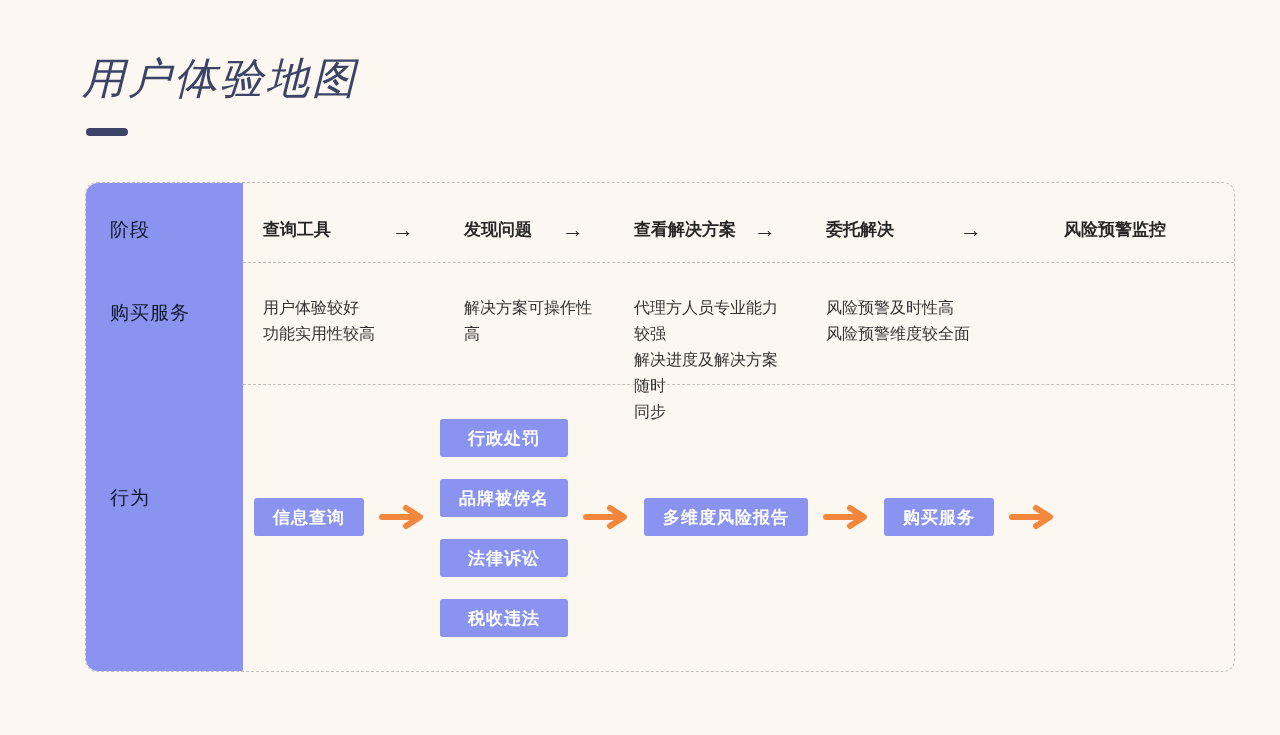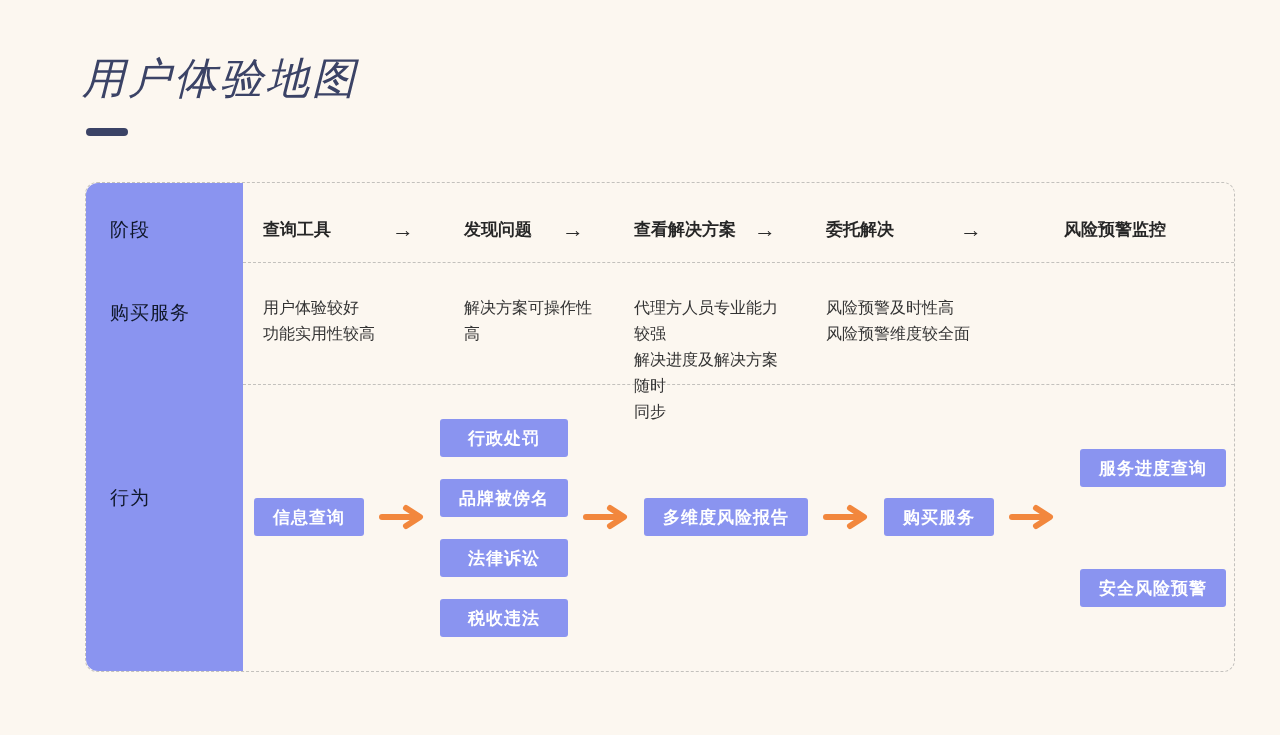--- a/index.html
+++ b/index.html
@@ -157,20 +157,16 @@
         <path d="M27 4 L41 13 L27 22" stroke="#F2873D" stroke-width="6" fill="none" stroke-linecap="round" stroke-linejoin="round"></path>
       </svg>
 
       <button class="pill nudge">购买服务</button>
 
       <svg class="flow-arrow nudge" width="46" height="26" viewBox="0 0 46 26">
         <path d="M3 13 H38" stroke="#F2873D" stroke-width="6" fill="none" stroke-linecap="round"></path>
         <path d="M27 4 L41 13 L27 22" stroke="#F2873D" stroke-width="6" fill="none" stroke-linecap="round" stroke-linejoin="round"></path>
       </svg>
 
-      <div class="monitor-stack">
-        <button class="pill">服务进度查询</button>
-        <button class="pill">安全风险预警</button>
-      </div>
 
     </div>
   </div>
 </div>
 
 </body></html>

